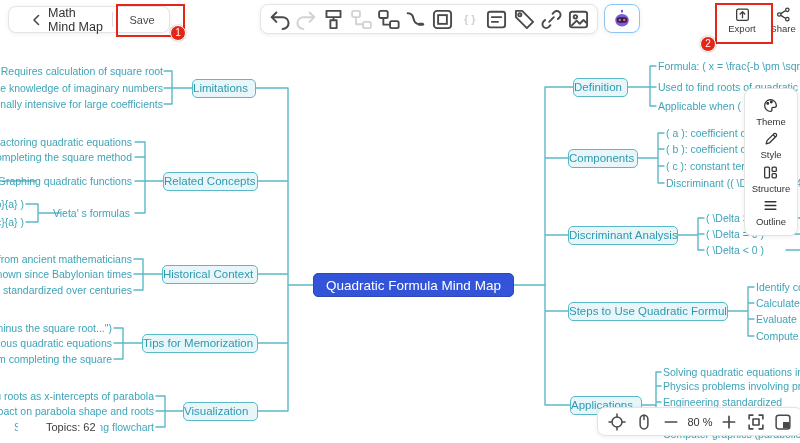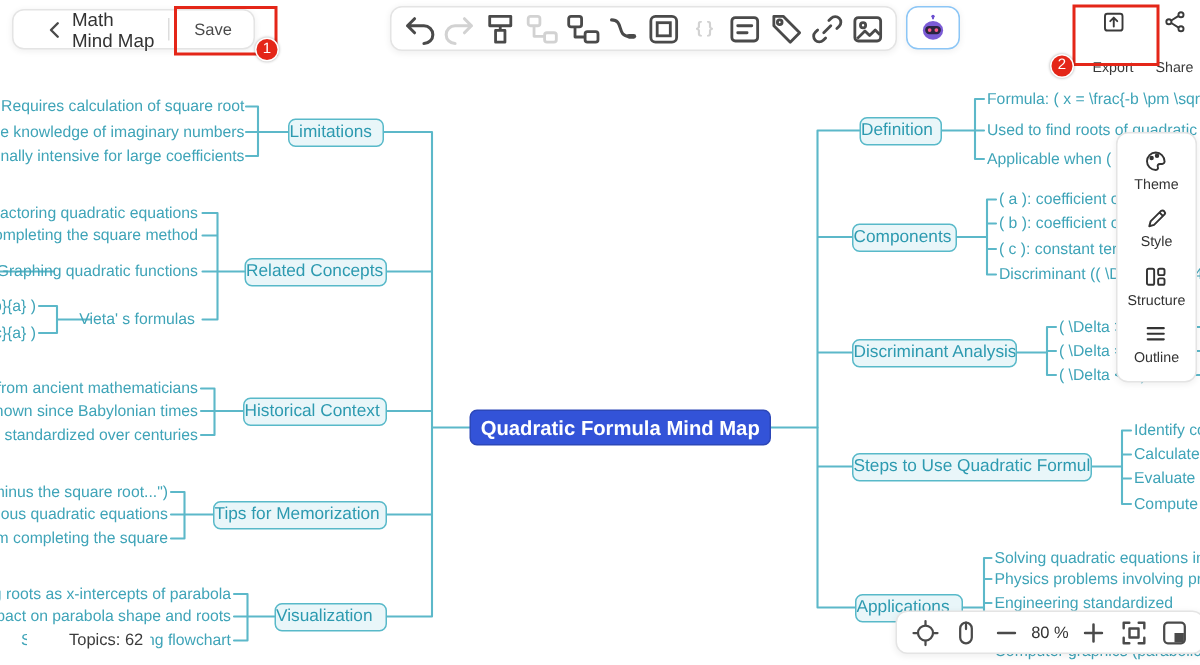--- a/index.html
+++ b/index.html
@@ -5,33 +5,33 @@
   html,body{margin:0;padding:0}
   body{width:800px;height:443px;position:relative;overflow:hidden;background:#fff;
        font-family:"Liberation Sans","DejaVu Sans",sans-serif;}
   .wires{position:absolute;left:0;top:0;z-index:1}
   .cl,.cr{position:absolute;white-space:nowrap;font-size:10.5px;color:#3fa4b8;
           transform:translateY(-50%);z-index:2}
   .mnode{position:absolute;box-sizing:border-box;height:19px;line-height:16px;text-align:left;
          border:1.4px solid #58b9c9;border-radius:5px;background:#e9f6f9;color:#2d9ab0;
          font-size:11.5px;white-space:nowrap;z-index:3;overflow:hidden}
   .root{position:absolute;left:313px;top:273px;width:201px;height:24px;line-height:24px;
-        text-align:center;background:#3353d8;color:#fff;font-weight:bold;font-size:13.5px;
+        text-align:center;background:#3353d8;color:#fff;font-weight:normal;font-size:13.5px;
         border-radius:5px;border:1px solid #2c47b8;z-index:4;box-sizing:border-box}
   .panel{position:absolute;background:#fff;border:1px solid #e4e4e4;border-radius:8px;
          box-shadow:0 1px 5px rgba(0,0,0,.07);z-index:10;box-sizing:border-box}
   .row{display:flex;align-items:center;height:100%}
   .tbtn{display:flex;align-items:center;justify-content:center;width:25px;height:25px;
         color:#4a4a4a;cursor:pointer;flex:0 0 auto}
   .tbtn.dis{color:#d2d2d2}
   .vdiv{width:1px;height:15px;background:#ddd;margin:0 6px;flex:0 0 auto}
   .toplabel{font-size:12.5px;color:#333}
   .minibtn{display:flex;flex-direction:column;align-items:center;justify-content:center;
            color:#333;cursor:pointer}
-  .minibtn .cap{font-size:9.5px;margin-top:17px;color:#3a3a3a}
+  .minibtn .cap{font-size:9.5px;margin-top:0;color:#3a3a3a}
   .ann{position:absolute;border:2.5px solid #e42618;z-index:30;pointer-events:none}
   .badge{position:absolute;width:14px;height:14px;border-radius:50%;background:#e42618;color:#fff;
          font-size:10px;line-height:14px;text-align:center;z-index:31;border:1.5px solid #fff;
          box-shadow:0 0 2px rgba(0,0,0,.35)}
   .sideitem{display:flex;flex-direction:column;align-items:center;color:#333;cursor:pointer}
   .sideitem .cap{font-size:9.5px;margin-top:2px}
   .zoomtxt{font-size:11px;color:#333;flex:0 0 auto}
   .topics{position:absolute;left:18px;top:420px;z-index:5;background:#fff;color:#3c3c3c;
           font-size:11px;padding:1px 4px 1px 28px;white-space:nowrap}
 </style>
@@ -244,21 +244,21 @@
     <path d="M5.5 7.2 l4.6 -2.9 M5.5 8.8 l4.6 2.9"></path>
   </svg>
   <span class="cap">Share</span>
 </div>
 
 <div class="ann" style="left:116px;top:4px;width:65px;height:29px"></div>
 <div class="badge" style="left:170px;top:25px">1</div>
 <div class="ann" style="left:715px;top:3px;width:54px;height:37px"></div>
 <div class="badge" style="left:700px;top:36px">2</div>
 
-<div class="panel" style="left:744px;top:88px;width:54px;height:167px;display:flex;flex-direction:column;justify-content:space-around;align-items:center;padding:6px 0">
+<div class="panel" style="left:744px;top:88px;width:54px;height:148px;display:flex;flex-direction:column;justify-content:space-around;align-items:center;padding:6px 0">
   <div class="sideitem">
     <svg width="17" height="17" viewBox="0 0 16 16" stroke="#333" stroke-width="1.2" fill="none">
       <path d="M8 2.5 a5.5 5.5 0 1 0 0 11 c1.2 0 1.7 -.9 1.3 -1.9 -.4 -1 .2 -1.9 1.3 -1.9 h1.4 a1.5 1.5 0 0 0 1.5 -1.7 A5.6 5.6 0 0 0 8 2.5 z"></path>
       <circle cx="5.4" cy="6" r=".8" fill="#333"></circle>
         <circle cx="8.8" cy="4.6" r=".8" fill="#333"></circle>
     </svg>
     <span class="cap">Theme</span>
   </div>
   <div class="sideitem">
     <svg width="17" height="17" viewBox="0 0 16 16" stroke="#333" stroke-width="1.2" fill="none" stroke-linejoin="round">

